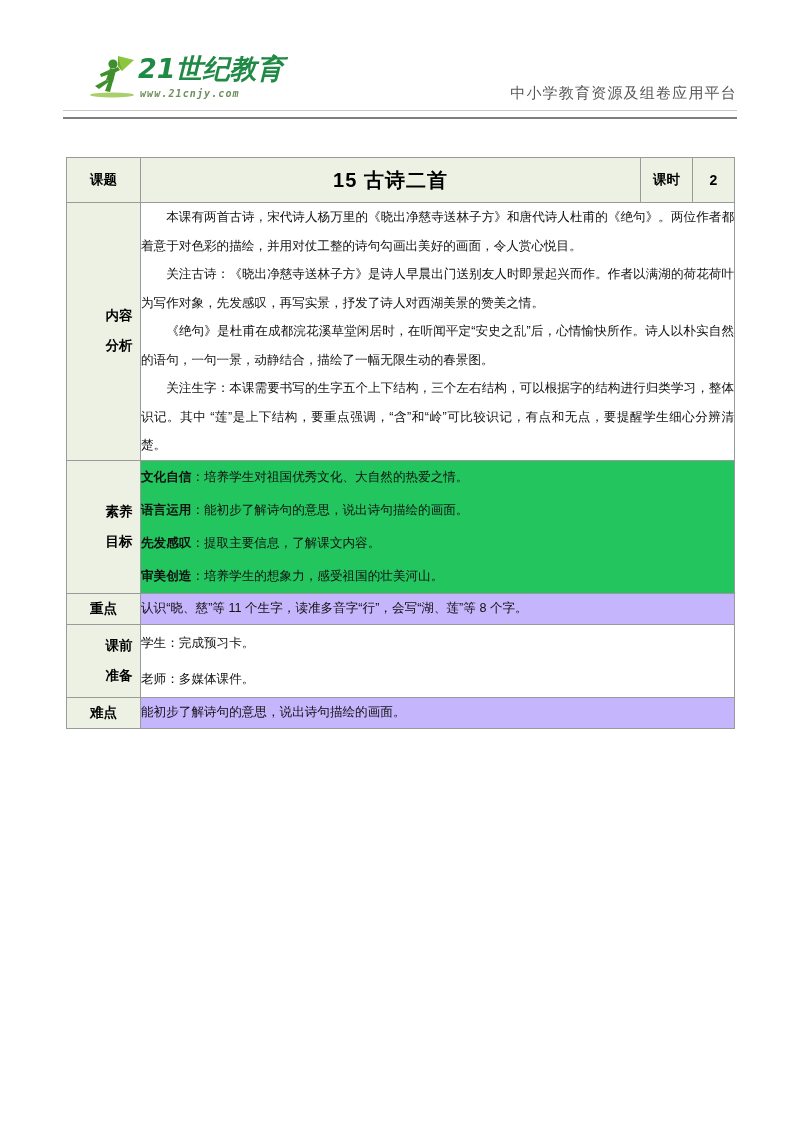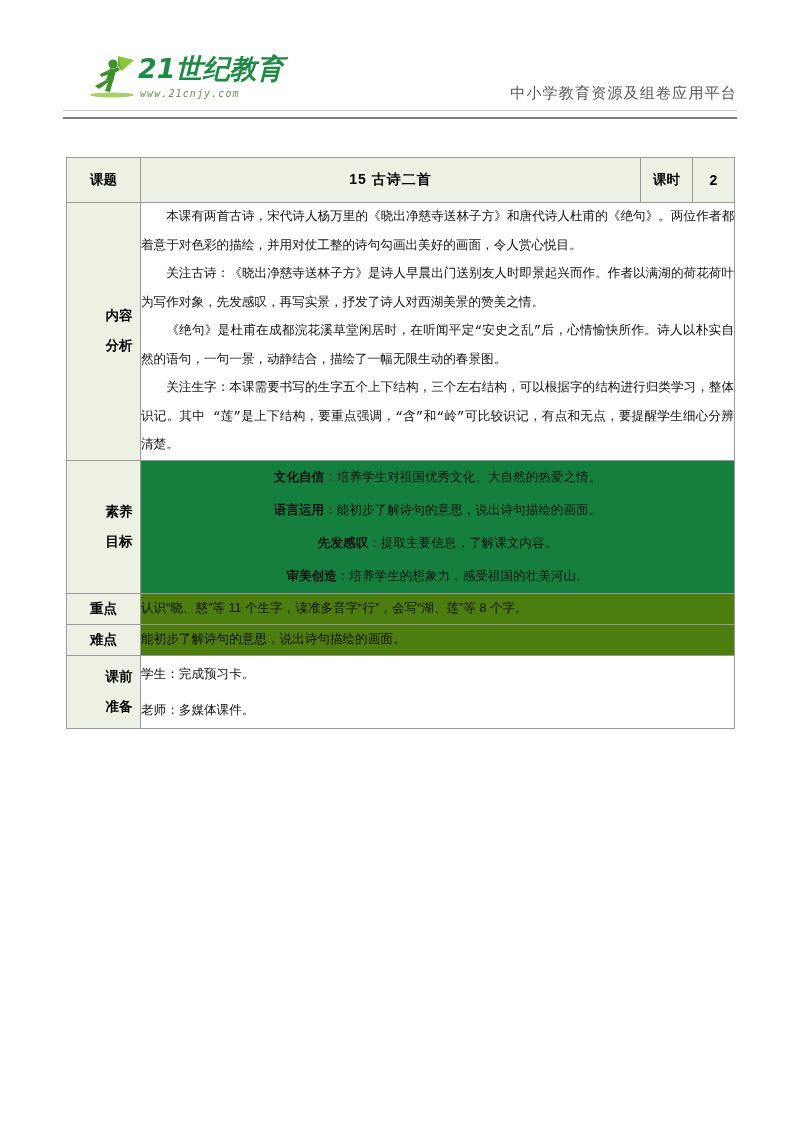--- a/index.html
+++ b/index.html
@@ -59,21 +59,21 @@
     color: #1f8a45;
     line-height: 34px;
     white-space: nowrap;
   }
   .logo-url {
     position: absolute;
     left: 52px;
     top: 36px;
     font-family: "DejaVu Sans Mono", monospace;
     font-size: 10px;
-    font-weight: normal;
+    font-weight: bold;
     font-style: italic;
     letter-spacing: 1.1px;
     color: #6f8f5e;
     white-space: nowrap;
   }
   .header-slogan {
     position: absolute;
     right: 63px;
     top: 84px;
     font-family: "DejaVu Serif", "Liberation Serif", serif;
@@ -124,21 +124,21 @@
     width: 74px;
     margin-left: 33px;
   }
   .label-cell .lab-line {
     display: block;
     padding-left: 31px;
   }
   .title-cell {
     background: #edf1e3;
     text-align: center;
-    font-size: 14px;
+    font-size: 20px;
     font-weight: bold;
     height: 44px;
     letter-spacing: 1px;
   }
   .title-kb {
     background: #edf1e3;
     text-align: center;
     font-size: 13.5px;
     font-weight: bold;
     width: 52px;
@@ -152,45 +152,43 @@
     width: 42px;
   }
 
   .body-cell {
     background: #ffffff;
     font-size: 12.6px;
     line-height: 28.5px;
     padding: 8px 12px 8px 13px;
     text-align: justify;
     color: #111;
-    font-family: Liberation Mono, monospace;
   }
   .body-cell p {
     margin: 0;
     text-indent: 2em;
   }
 
   .goal-cell {
-    background: #15803d;
+    background: #22c55e;
     font-size: 12.6px;
     line-height: 33px;
     padding: 9px 12px 9px 34px;
     color: #111;
-    text-align: center;
   }
   .goal-cell .gl {
     margin: 0;
     white-space: nowrap;
   }
   .goal-cell .gl b {
     font-weight: bold;
   }
 
   .simple-cell {
-    background: #4d7c0f;
+    background: #c4b5fd;
     font-size: 12.6px;
     line-height: 28.5px;
     padding: 7px 12px 7px 30px;
     color: #111;
   }
   .simple-cell p { margin: 0; }
 
   .prep-cell {
     background: #ffffff;
     font-size: 12.6px;
@@ -286,33 +284,33 @@
 
 
       <tr>
         <td class="label-cell">重点</td>
         <td class="simple-cell" colspan="3">
           <p>认识“晓、慈”等 11 个生字，读准多音字“行”，会写“湖、莲”等 8 个字。</p>
         </td>
       </tr>
 
       <tr>
+        <td class="label-cell">
+          <span class="lab-line">课前</span>
+          <span class="lab-line">准备</span>
+        </td>
+        <td class="prep-cell" colspan="3">
+          <p>学生：完成预习卡。</p>
+          <p>老师：多媒体课件。</p>
+        </td>
+      </tr>
+
+      <tr>
         <td class="label-cell">难点</td>
         <td class="simple-cell" colspan="3">
           <p>能初步了解诗句的意思，说出诗句描绘的画面。</p>
         </td>
       </tr>
 
-      <tr>
-        <td class="label-cell">
-          <span class="lab-line">课前</span>
-          <span class="lab-line">准备</span>
-        </td>
-        <td class="prep-cell" colspan="3">
-          <p>学生：完成预习卡。</p>
-          <p>老师：多媒体课件。</p>
-        </td>
-      </tr>
-
     </tbody>
   </table>
 
 </div>
 
 </body></html>

